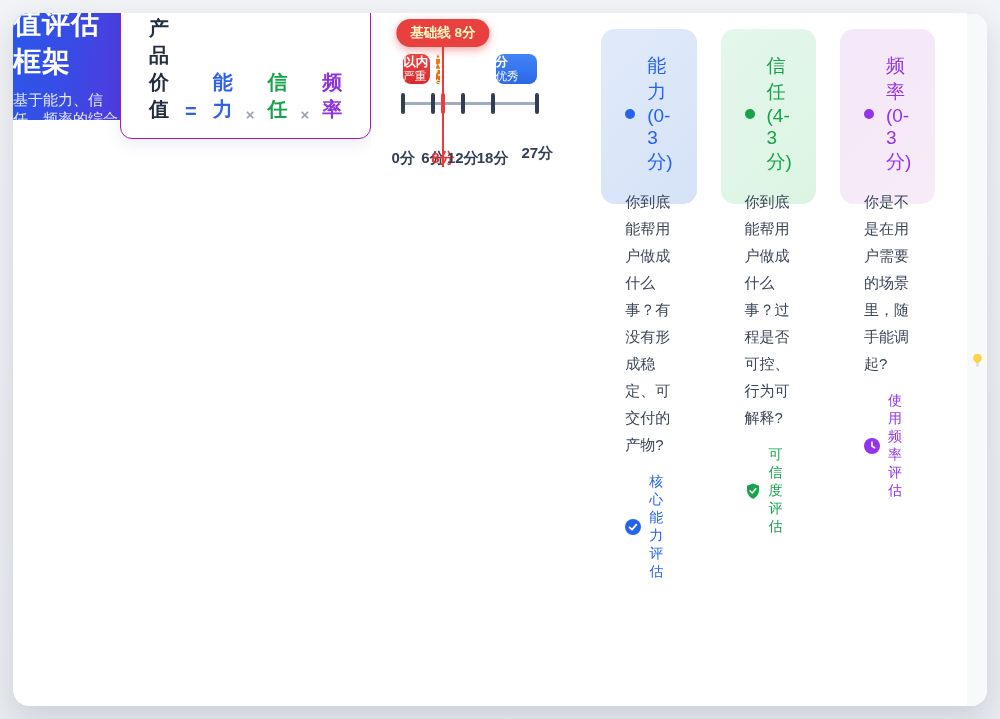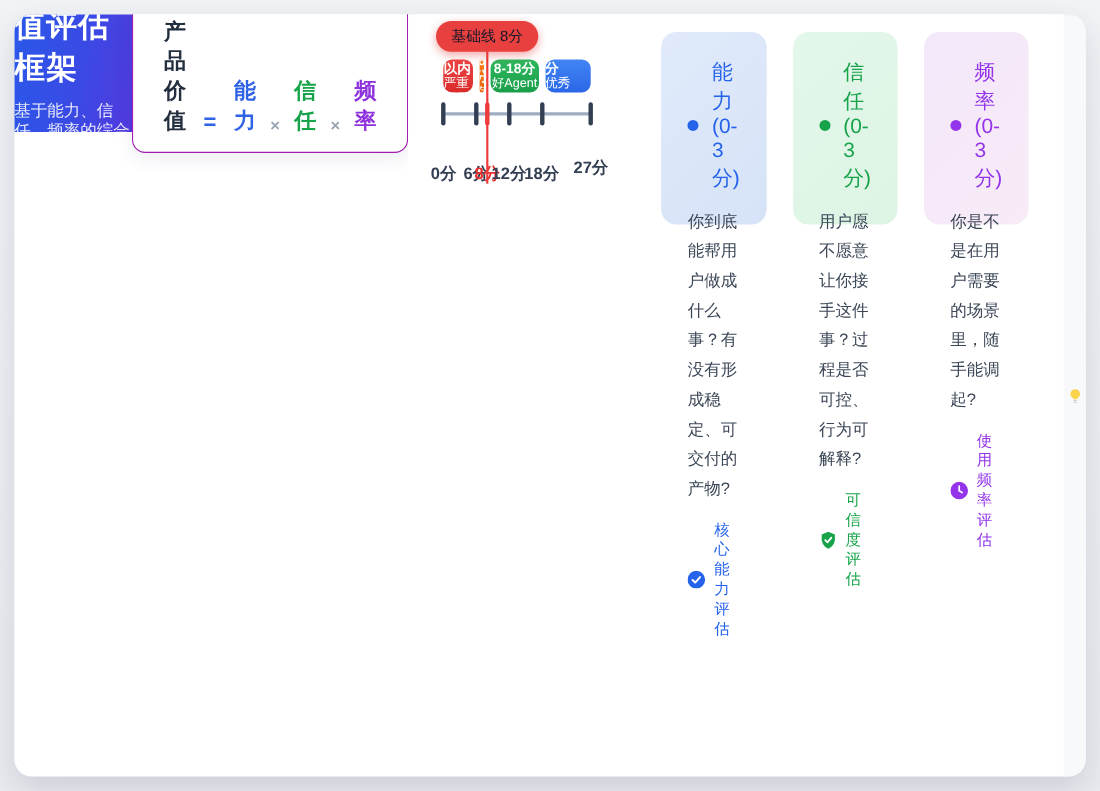--- a/index.html
+++ b/index.html
@@ -38,21 +38,21 @@
   .f-eq { color:#2f62e4; margin:0 3px; }
   .f-cap { color:#2f62e4; }
   .f-trust { color:#17a34a; }
   .f-freq { color:#8e32dd; }
   .f-times { color:#9aa3b2; font-size:15px; font-weight:600; }
   
   .scale-section { height:198px; flex:0 0 198px; background:#fff; padding:0 32px; }
   .scale-area { position:relative; width:100%; height:100%; }
   .baseline-badge {
     position:absolute; top:6px; transform:translateX(-50%); z-index:3;
-    background:#e8403e; color:#0f172a; font-size:13.5px; font-weight:normal;
+    background:#e8403e; color:#fef9c3; font-size:13.5px; font-weight:bold;
     padding:5px 14px; border-radius:999px; white-space:nowrap;
     box-shadow:0 3px 9px rgba(226,55,55,.45);
   }
   .baseline-line {
     position:absolute; top:30px; height:124px; width:2px;
     transform:translateX(-50%); background:#ee3b3b; z-index:2;
   }
   .scale-segments { position:absolute; left:0; top:41px; width:100%; height:30px;border-radius:10px; }
   .seg {
     position:absolute; top:0; height:30px; border-radius:8px;
@@ -126,24 +126,20 @@
       <div class="baseline-badge" style="left: 29.6296%;">基础线 8分</div>
       <div class="baseline-line" style="left: 29.6296%;"></div>
       <div class="scale-segments">
           <div class="seg" style="left: calc(0% + 0px); width: calc(22.2222% - 3px); background: linear-gradient(rgb(239, 68, 68), rgb(217, 43, 43));">
             <div class="seg-l1">6分以内</div>
             <div class="seg-l2">严重不足</div>
           </div>
           <div class="seg" style="left: calc(22.2222% + 3px); width: calc(7.40741% - 6px); background: linear-gradient(rgb(249, 125, 22), rgb(232, 101, 10)); text-align: center;">
             <div class="seg-l1">6-8分</div>
             <div class="seg-l2">存疑</div>
-          </div>
-          <div class="seg" style="left: calc(29.6296% + 3px); width: calc(37.037% - 6px); background: linear-gradient(rgb(44, 184, 92), rgb(27, 158, 75));">
-            <div class="seg-l1">8-18分</div>
-            <div class="seg-l2">好Agent</div>
           </div>
           <div class="seg" style="left: calc(66.6667% + 3px); width: calc(33.3333% - 3px); background: linear-gradient(rgb(66, 133, 244), rgb(43, 103, 232));">
             <div class="seg-l1">18-27分</div>
             <div class="seg-l2">优秀Agent</div>
           </div>
         </div>
       <div class="scale-axis"></div>
       <div class="scale-ticks">
           <div class="tick-mark" style="left: 0%;"></div>
           <div class="tick-label" style="left: 0%;">0分</div>
@@ -174,23 +170,23 @@
           <circle cx="8" cy="8" r="8" fill="currentColor"></circle>
           <path d="M4.6 8.3 L7 10.6 L11.4 5.6" stroke="#fff" stroke-width="1.8" fill="none" stroke-linecap="round" stroke-linejoin="round"></path>
         </svg>
         <span>核心能力评估</span>
       </div>
     </div>
 
     <div class="info-card c1">
       <div class="card-title-row">
         <span class="card-dot" style="background: rgb(22, 163, 74);"></span>
-        <span class="card-title" style="color: rgb(22, 163, 74);">信任 (0-3分)</span>
-      </div>
-      <div class="card-body">用户愿不愿意让你接手这件事？过程是否可控、行为可解释?</div>
+        <span class="card-title" style="color: rgb(22, 163, 74);">信任 (4-3分)</span>
+      </div>
+      <div class="card-body">你到底能帮用户做成什么事？过程是否可控、行为可解释?</div>
       <div class="card-badge-row" style="color: rgb(22, 163, 74);">
         <svg class="badge-icon" viewBox="0 0 16 16">
           <path d="M8 0.4 L14 2.8 V7 C14 11.4 11.2 14.4 8 15.8 C4.8 14.4 2 11.4 2 7 V2.8 Z" fill="currentColor"></path>
           <path d="M5.2 8 L7.2 10 L10.8 5.8" stroke="#fff" stroke-width="1.7" fill="none" stroke-linecap="round" stroke-linejoin="round"></path>
         </svg>
         <span>可信度评估</span>
       </div>
     </div>
 
     <div class="info-card c2">

